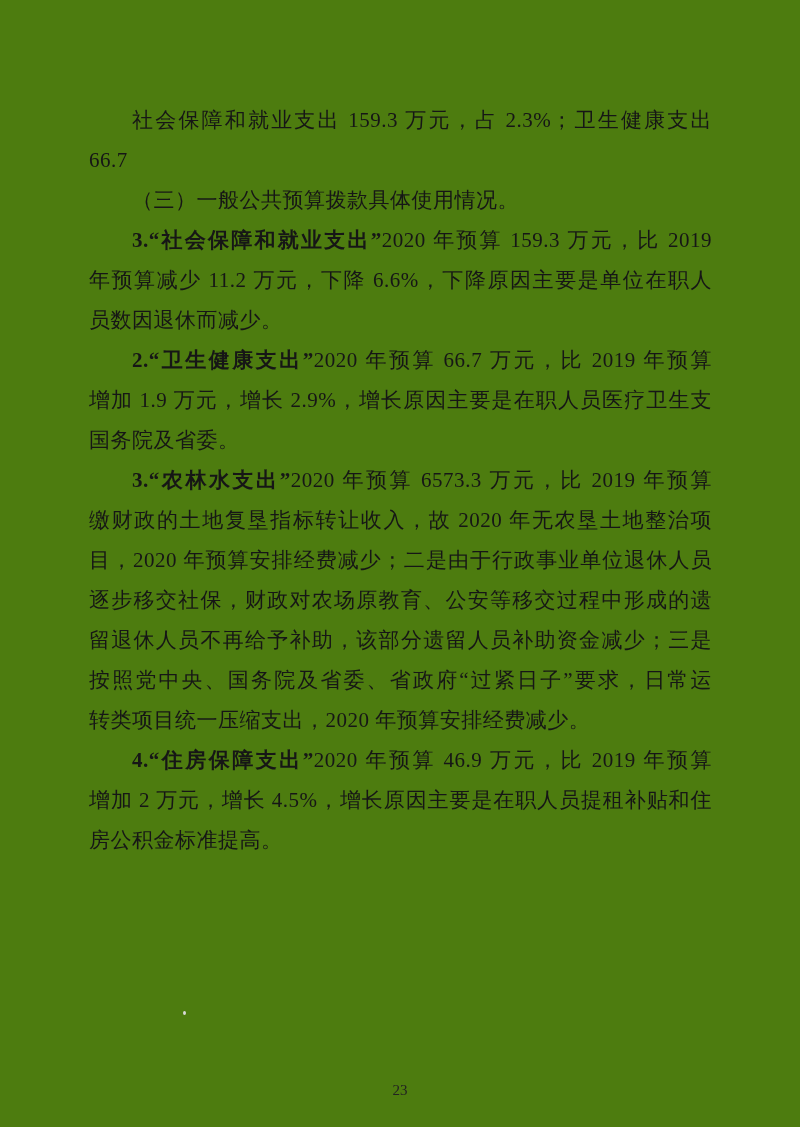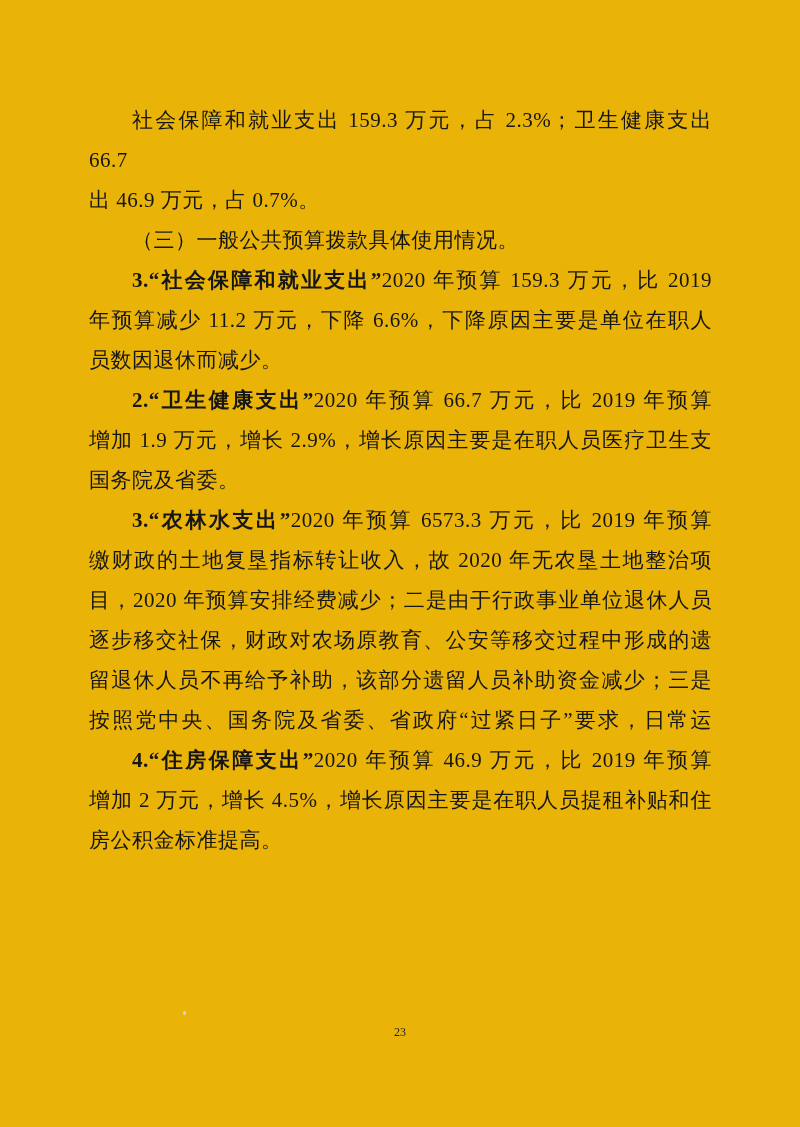--- a/index.html
+++ b/index.html
@@ -4,21 +4,21 @@
 <style>
   html, body {
     margin: 0;
     padding: 0;
     background: #ffffff;
   }
   .page {
     position: relative;
     width: 800px;
     height: 1127px;
-    background: #eab308;
+    background: #4d7c0f;
     color: #161616;
     font-family: "Liberation Serif", "DejaVu Serif", serif;
     overflow: hidden;
   }
   .doc-body {
     position: absolute;
     left: 89px;
     top: 100px;
     width: 623px;
   }
@@ -35,45 +35,44 @@
     text-align-last: left;
   }
   .line.indent {
     text-indent: 43px;
   }
   .run { font-weight: 400; }
   .run.bold { font-weight: 700; }
   .heading .run { font-weight: 400; }
   .page-number {
     position: absolute;
-    top: 1025px;
+    top: 1082px;
     left: 0;
     width: 100%;
     text-align: center;
-    font-size: 12px;
+    font-size: 15px;
     color: #222222;
   }
   .scan-speck {
     position: absolute;
     left: 183px;
     top: 1011px;
     width: 3px;
     height: 4px;
     background: #d9d9d9;
     border-radius: 50%;
   }
 </style>
 </head>
 <body>
 
 <div class="page">
   <main class="doc-body">
       <div class="block paragraph">
         <div class="line indent"><span class="run">社会保障和就业支出 159.3 万元，占 2.3%；卫生健康支出 66.7</span></div>
-        <div class="line last"><span class="run">出 46.9 万元，占 0.7%。</span></div>
       </div>
       <div class="block heading">
         <div class="line indent last"><span class="run bold">（三）一般公共预算拨款具体使用情况。</span></div>
       </div>
       <div class="block paragraph">
         <div class="line indent"><span class="run bold">3.“社会保障和就业支出”</span><span class="run">2020 年预算 159.3 万元，比 2019</span></div>
         <div class="line"><span class="run">年预算减少 11.2 万元，下降 6.6%，下降原因主要是单位在职人</span></div>
         <div class="line last"><span class="run">员数因退休而减少。</span></div>
       </div>
       <div class="block paragraph">
@@ -81,20 +80,21 @@
         <div class="line"><span class="run">增加 1.9 万元，增长 2.9%，增长原因主要是在职人员医疗卫生支</span></div>
         <div class="line last"><span class="run">国务院及省委。</span></div>
       </div>
       <div class="block paragraph">
         <div class="line indent"><span class="run bold">3.“农林水支出”</span><span class="run">2020 年预算 6573.3 万元，比 2019 年预算</span></div>
         <div class="line"><span class="run">缴财政的土地复垦指标转让收入，故 2020 年无农垦土地整治项</span></div>
         <div class="line"><span class="run">目，2020 年预算安排经费减少；二是由于行政事业单位退休人员</span></div>
         <div class="line"><span class="run">逐步移交社保，财政对农场原教育、公安等移交过程中形成的遗</span></div>
         <div class="line"><span class="run">留退休人员不再给予补助，该部分遗留人员补助资金减少；三是</span></div>
         <div class="line"><span class="run">按照党中央、国务院及省委、省政府“过紧日子”要求，日常运</span></div>
+        <div class="line last"><span class="run">转类项目统一压缩支出，2020 年预算安排经费减少。</span></div>
       </div>
       <div class="block paragraph">
         <div class="line indent"><span class="run bold">4.“住房保障支出”</span><span class="run">2020 年预算 46.9 万元，比 2019 年预算</span></div>
         <div class="line"><span class="run">增加 2 万元，增长 4.5%，增长原因主要是在职人员提租补贴和住</span></div>
         <div class="line last"><span class="run">房公积金标准提高。</span></div>
       </div>
     </main>
   <div class="scan-speck"></div>
   <div class="page-number">23</div>
 </div>

